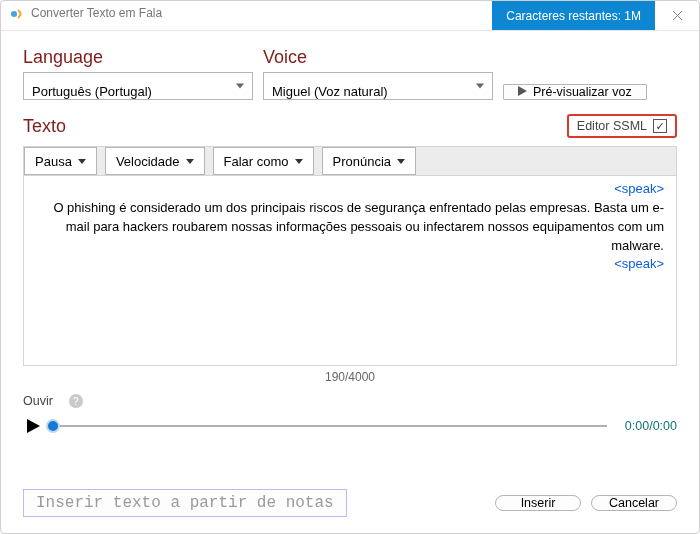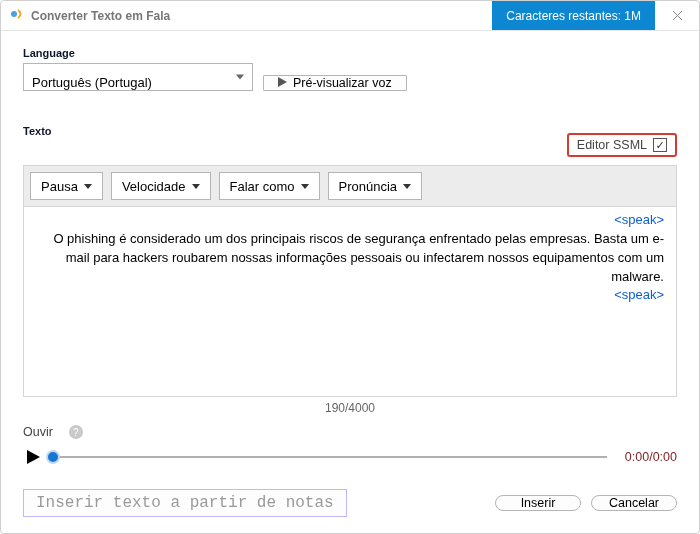--- a/index.html
+++ b/index.html
@@ -1,53 +1,53 @@
 <!DOCTYPE html>
 <html><head>
 <meta charset="utf-8">
 <style>
   * { box-sizing: border-box; margin: 0; padding: 0; font-family: "Segoe UI", Tahoma, sans-serif; }
   body { background: #fff; width: 700px; height: 534px; border: 1px solid #d0d0d0; border-radius: 4px; overflow: hidden; display: flex; flex-direction: column; }
   .titlebar { height: 30px; display:flex; align-items:center; justify-content:space-between; border-bottom: 1px solid #e5e5e5; padding-left:8px;}
-  .titlebar-left { display:flex; align-items:center; gap:6px;font-weight:bold; }
+  .titlebar-left { display:flex; align-items:flex-start; gap:6px; }
   .app-icon svg { width:16px; height:16px; }
   .titlebar-title { font-size:12px; color:#777; }
   .titlebar-right { display:flex; align-items:stretch; height:100%; }
   .char-counter { background:#0e87d2; color:#fff; font-size:12px; display:flex; align-items:center; padding:0 14px; }
   .close-btn { width:44px; display:flex; align-items:center; justify-content:center; color:#888; font-size:12px; }
   .content { flex:1; padding: 16px 22px 16px 22px; display:flex; flex-direction:column; overflow:hidden;}
   .row { display:flex; gap:10px; margin-bottom:14px; }
   .field { display:flex; flex-direction:column; gap:4px; }
-  .field-label { font-size:11px; color:#0f172a;font-weight:bold; }
+  .field-label { font-size:18px; color:#7f1d1d; }
   .select { height:28px; border:1px solid #b5b5b5; background:#fff; font-size:13px; padding:11px 24px 0 8px; display:flex; align-items:center; position:relative; border-radius:0;}
   .select::after{content:""; position:absolute; right:8px; top:50%; width:0;height:0;border-left:4px solid transparent;border-right:4px solid transparent;border-top:5px solid #666; transform:translateY(-50%);}
   .lang-field { width:230px;}
   .voice-field{ width:230px;}
   .btn { height:16px; border:1px solid #b5b5b5; background:#fdfdfd; font-size:12.5px; padding:0 14px; display:flex; align-items:center; gap:6px; border-radius:1px;}
   .texto-row{display:flex; justify-content:space-between; align-items:center; margin-bottom:8px;}
-  .editor-ssml-box{ border:2px solid #d63b2f; border-radius:3px; padding:3px 8px; display:flex; align-items:center; gap:6px; color:#d63b2f;margin-top:28px;}
+  .editor-ssml-box{ border:2px solid #d63b2f; border-radius:3px; padding:3px 8px; display:flex; align-items:center; gap:6px; color:#d63b2f;}
   .editor-ssml-box .cb{width:14px;height:14px;border:1px solid #555; display:inline-flex;align-items:center;justify-content:center;font-size:11px;color:#333;background:#fff;}
   .editor-ssml-box .cb::after{content:"✓"; font-size:11px;}
   .editor-ssml-label{font-size:12.5px;color:#444;}
-  .toolbar{ background:#ececec; border:1px solid #d5d5d5; padding:6px; display:flex; gap:8px;}
+  .toolbar{ background:#ececec; border:1px solid #d5d5d5; display:flex; gap:8px;}
   .tool-btn{ height:28px; border:1px solid #b5b5b5; background:#fff; font-size:13px; padding:0 10px; display:flex; align-items:center; gap:6px;}
   .tool-btn .caret{width:0;height:0;border-left:4px solid transparent;border-right:4px solid transparent;border-top:5px solid #333;}
   .editor-wrap{border:1px solid #d5d5d5; border-top:none; background:#fff; flex:0 0 190px; overflow:auto; position:relative;}
   .editor-inner{ padding:4px 12px; font-size:13px; line-height:1.45;text-align:right;}
   .ssml-tag{color:#0b5fd6;}
   .counter-row{display:flex; justify-content:center; font-size:12px; color:#666; margin-top:4px;}
   .listen-row{display:flex; align-items:center; gap:16px; margin-top:10px; font-size:12.5px; color:#444;}
   .help-icon{width:14px;height:14px;border-radius:50%;background:#c9c9c9;color:#fff;font-size:10px;display:inline-flex;align-items:center;justify-content:center;}
   .player{ display:flex; align-items:center; gap:10px; margin-top:8px;}
   .play-btn{display:flex;align-items:center;justify-content:center;width:20px;height:20px;}
   .play-btn svg{width:16px;height:16px;}
   .track{ flex:1; position:relative; height:20px; display:flex; align-items:center;}
   .track-line{height:2px; background:#b0b0b0; width:100%; position:relative;}
   .track-thumb{position:absolute; left:0; top:50%; transform:translate(-50%,-50%); width:14px;height:14px;border-radius:50%; background:#1977d4; border:2px solid #bdd9f1;}
-  .time{font-size:12.5px; color:#7f1d1d; min-width:60px; text-align:right;}
+  .time{font-size:12.5px; color:#0f766e; min-width:60px; text-align:right;}
   .footer{display:flex; justify-content:space-between; align-items:center; margin-top:auto; padding-top:14px;}
   .link-btn{height:28px; border:1px solid #c4b5fd; background:#fdfdfd; font-size:16px; color:#9a9a9a; padding:0 12px; display:flex; align-items:center;font-family:Liberation Mono, monospace;}
   .actions{display:flex; gap:10px;}
   .actions .btn{min-width:86px; justify-content:center;border-radius:10px;}
 </style>
 </head>
 <body>
 
 <div class="titlebar">
   <div class="titlebar-left">
@@ -69,20 +69,26 @@
   </div>
 </div>
 
 <div class="content">
 
   <div class="row">
     <div class="field lang-field">
       <span class="field-label">Language</span>
       <div class="select">
           <span>Português (Portugal)</span>
+        </div>
+    </div>
+    <div class="field voice-field">
+      <span class="field-label">Voice</span>
+      <div class="select">
+          <span>Miguel (Voz natural)</span>
         </div>
     </div>
     <div class="field" style="justify-content:flex-end;">
       <div style="height:16px"></div>
       <div class="btn">
         <span><svg width="9" height="10" viewBox="0 0 9 10">
               <polygon points="0,0 9,5 0,10" fill="#555"></polygon>
             </svg></span>
         <span>Pré-visualizar voz</span>
       </div>

